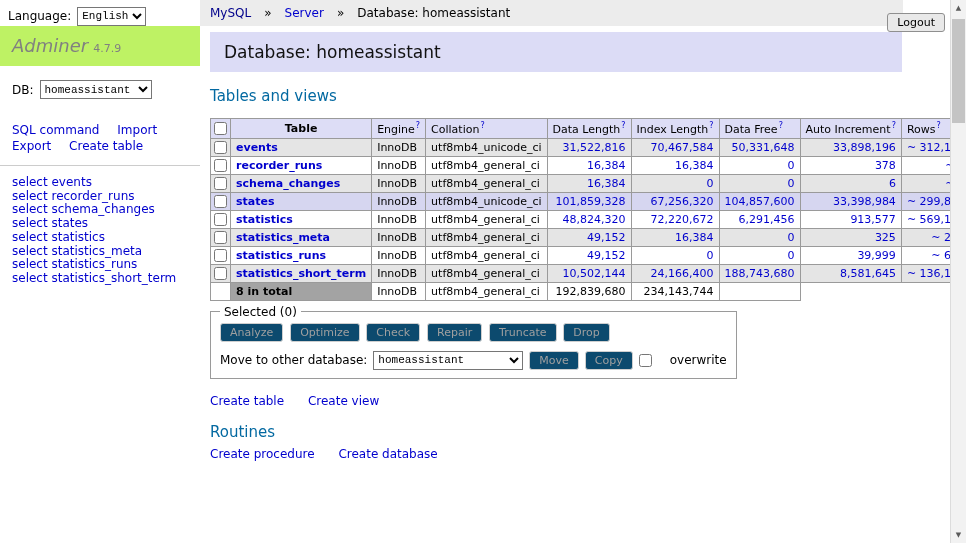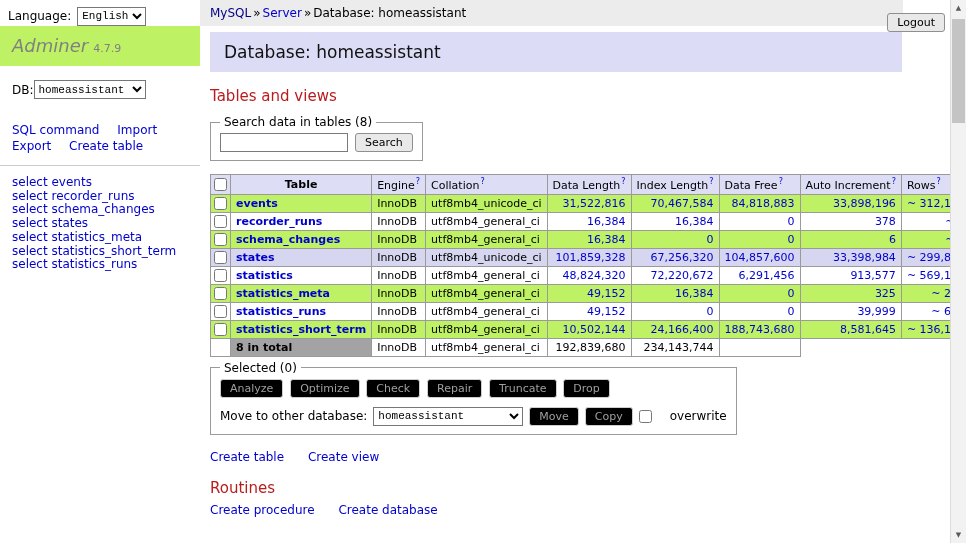--- a/index.html
+++ b/index.html
@@ -8,61 +8,61 @@
     width:966px; height:543px; overflow:hidden; position:relative;
     font-family:"DejaVu Sans","Liberation Sans",sans-serif; font-size:12px;
     color:#000; background:#fff;
   }
   a { color:#0000cd; text-decoration:none; cursor:pointer; }
   a.visited { color:#00008b; }
   button, .btn {
     font-family:inherit; font-size:11px; padding:2px 9px;
     background:#e9e9e9; border:1px solid #8f8f8f; border-radius:3px; color:#000; cursor:pointer;
   }
-  button:disabled { color:#9f9f9f; background:#000000; border-color:#cfcfcf; cursor:default; }
+  button:disabled { color:#9f9f9f; background:#0c4a6e; border-color:#cfcfcf; cursor:default; }
   select { font-family:Liberation Mono, monospace; font-size:11px; border:1px solid #767676; background:#fff; height:19px; }
   input[type=text] { font-family:inherit; font-size:11px; border:1px solid #7a7a7a; height:19px; padding:1px 3px; }
 
   
   .langbar { position:absolute; left:0; top:0; width:200px; height:26px; display:flex; align-items:center; gap:6px; padding:16px 8px; }
-  .crumbbar { position:absolute; left:200px; top:0; width:703px; height:26px; background:#ececec; display:flex; align-items:center; gap:2px; padding:0 10px; }
+  .crumbbar { position:absolute; left:200px; top:0; width:703px; height:26px; background:#ececec; display:flex; align-items:center; gap:13px; padding:0 10px; }
   .logout-wrap { position:absolute; right:21px; top:13px; }
 
   
   .sidebar { position:absolute; left:0; top:26px; width:200px; bottom:0; }
   .brand { background:#bef264; padding:9px 12px 10px; color:#808080; }
   .brand .name { font-style:italic; font-size:18px; }
   .brand .ver { font-size:11px; margin-left:5px; }
-  .dbrow { padding:14px 12px 8px; display:flex; align-items:center; gap:0; }
+  .dbrow { padding:14px 12px 8px; display:flex; align-items:center; gap:6px; }
   .dbrow select { width:112px; }
   .sideactions { padding:14px 12px 12px; border-bottom:1px solid #ccc; }
   .sideactions .row { margin-top:2px; }
   .sideactions a { margin-right:14px; }
   .tablelinks { padding:10px 12px; }
   .tablelinks a { display:block; line-height:1.06; margin-bottom:1px; }
 
   
   .main { position:absolute; left:210px; top:26px; width:692px; bottom:0; }
   h1.pagetitle { font-size:17px; font-weight:normal; color:#111; background:#dcdcf6; padding:10px 14px; margin:6px 0 0; }
   .navlinks { margin:13px 0 0; }
   .navlinks a { margin-right:17px; }
-  h3.sect { font-size:15px; font-weight:normal; color:#b91c1c; margin:15px 0 6px; }
+  h3.sect { font-size:15px; font-weight:normal; color:#0369a1; margin:15px 0 6px; }
   fieldset { border:1px solid #9a9a9a; padding:4px 9px 8px; margin:4px 0 0; display:inline-block; }
   legend { padding:0 4px; font-size:12px; }
   .searchrow { display:flex; align-items:center; gap:7px; }
   .searchrow input { width:128px; }
 
   table.data { border-collapse:collapse; margin-top:13px; font-size:11px; }
   .data th, .data td { border:1px solid #9a9a9a; padding:2px 5px; height:15px; white-space:nowrap; text-align:left; vertical-align:middle; }
   .data thead th, .data thead td { background:#ddddf6; }
   .data thead th { font-weight:bold; text-align:center; }
   .data sup { font-size:8px; color:#0000cd; vertical-align:super; margin-left:1px; }
   .data td.num { text-align:right; }
   .data a.bold { font-weight:bold; }
-  tr.odd td { background:#bef264; }
+  tr.odd td { background:#e5e5e5; }
   tr.hl td { background:#d6d6f0; }
   tr.totalrow th { text-align:left; font-weight:bold; background:#a3a3a3; }
   .data td.chk { text-align:center; width:20px; padding:1px 3px; }
   input[type=checkbox] { margin:0; vertical-align:middle; }
 
   .selbuttons button { margin-right:3px; }
   .moverow { margin-top:9px; display:flex; align-items:center; gap:6px; font-size:12px; }
   .moverow select { width:150px; }
   .moverow label { display:flex; align-items:center; gap:18px; }
 
@@ -115,39 +115,33 @@
     <div class="row">
       <a>Export</a>
       <a>Create table</a>
     </div>
   </div>
   <div class="tablelinks">
     <a>select events</a>
     <a>select recorder_runs</a>
     <a>select schema_changes</a>
     <a>select states</a>
+    <a>select statistics</a>
     <a>select statistics_meta</a>
+    <a>select statistics_runs</a>
     <a>select statistics_short_term</a>
-    <a>select statistics_runs</a>
   </div>
 </div>
 
 <div class="main">
   <h1 class="pagetitle">Database: homeassistant</h1>
 
 
   <h3 class="sect">Tables and views</h3>
 
-  <fieldset>
-    <legend>Search data in tables (8)</legend>
-    <div class="searchrow">
-      <input type="text" value="" style="">
-      <button>Search</button>
-    </div>
-  </fieldset>
 
   <table class="data">
     <thead>
       <tr>
         <td class="chk"><input type="checkbox" style=""></td>
         <th>Table</th>
         <td><span>Engine</span><sup>?</sup></td>
         <td><span>Collation</span><sup>?</sup></td>
         <td><span>Data Length</span><sup>?</sup></td>
         <td><span>Index Length</span><sup>?</sup></td>
@@ -158,21 +152,21 @@
       </tr>
     </thead>
     <tbody>
       <tr class="odd">
         <td class="chk"><input type="checkbox" style=""></td>
         <td><a class="bold">events</a></td>
         <td>InnoDB</td>
         <td>utf8mb4_unicode_ci</td>
         <td class="num"><a>31,522,816</a></td>
         <td class="num"><a>70,467,584</a></td>
-        <td class="num"><a>84,818,883</a></td>
+        <td class="num"><a>50,331,648</a></td>
         <td class="num"><a>33,898,196</a></td>
         <td class="num"><a>~ 312,180</a></td>
 
       </tr>
       <tr>
         <td class="chk"><input type="checkbox" style=""></td>
         <td><a class="bold">recorder_runs</a></td>
         <td>InnoDB</td>
         <td>utf8mb4_general_ci</td>
         <td class="num"><a>16,384</a></td>

